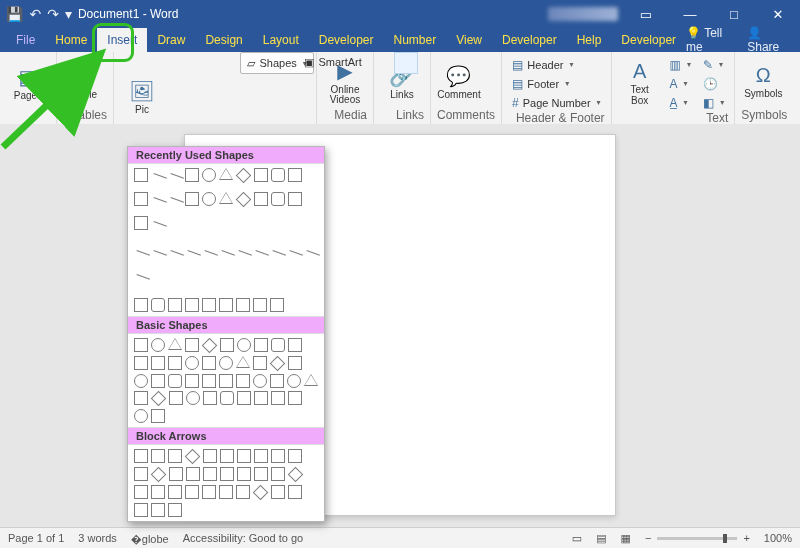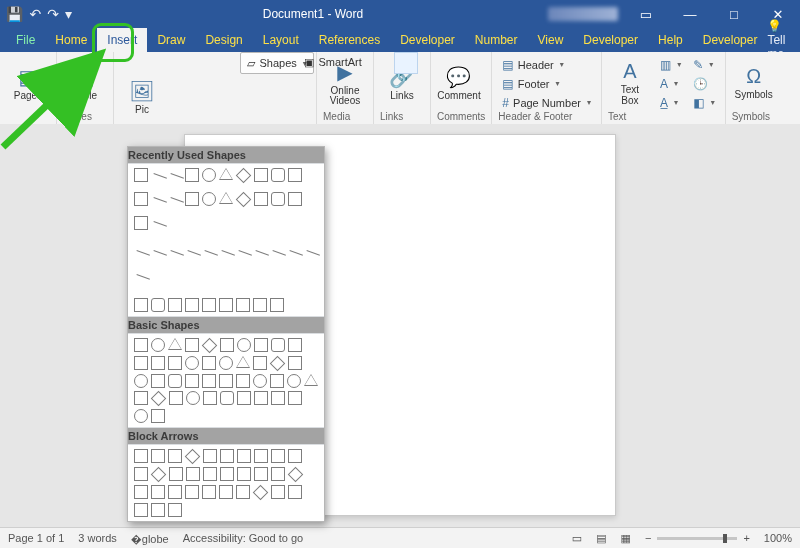--- a/index.html
+++ b/index.html
@@ -1,52 +1,52 @@
 <!DOCTYPE html>
 <html><head>
 <meta charset="utf-8">
 <style>
 html,body{margin:0;padding:0;font-family:"Segoe UI",Arial,sans-serif;font-size:12px;color:#333;background:#e6e6e6;overflow:hidden}
 .app{width:800px;height:548px;position:relative;background:#e6e6e6}
 .titlebar{height:28px;background:#2b579a;display:flex;align-items:center;color:#fff}
 .qat{display:flex;align-items:center;gap:6px;padding:0 6px}
 .qat span{font-size:14px;opacity:.9}
-.title{flex:1;text-align:center;font-size:12px;color:#fff}
+.title{flex:1;text-align:left;font-size:12px;color:#fff}
 .winctl{display:flex;gap:0}
 .winctl div{width:44px;height:28px;display:flex;align-items:center;justify-content:center;font-size:13px;color:#fff}
 .account{display:flex;align-items:center;gap:6px;margin-right:6px}
 .acct-blur{width:70px;height:14px;background:linear-gradient(90deg,#6b86ba,#9fb2d6);filter:blur(2px);border-radius:2px}
 .tabs{height:24px;background:#2b579a;display:flex;align-items:center;padding-left:6px;color:#fff}
 .tab{padding:0 10px;height:24px;line-height:24px;font-size:12px;color:#fde047;cursor:pointer}
 .tab.active{background:#f3f3f3;color:#2b579a}
-.tab.file{color:#86efac}
+.tab.file{color:#c4b5fd}
 .tellme{margin-left:auto;display:flex;align-items:center;gap:18px;padding-right:14px}
 .tellme span{font-size:12px;color:#e6ecf6}
 .ribbon{height:72px;background:#f3f3f3;border-bottom:1px solid #cfcfcf;display:flex;position:relative}
 .group{border-right:1px solid #dcdcdc;padding:4px 6px 0 6px;display:flex;flex-direction:column;justify-content:space-between}
-.group .label{text-align:left;font-size:10px;color:#666;padding-bottom:2px}
+.group .label{text-align:right;font-size:12px;color:#666;padding-bottom:2px}
 .bigbtn{display:flex;flex-direction:column;align-items:center;justify-content:center;gap:2px;width:44px;height:54px}
 .bigbtn .ico{font-size:20px;color:#41729f}
 .bigbtn .txt{font-size:10px;color:#333;text-align:center;line-height:1.05}
 .smallbtn{display:flex;align-items:center;gap:4px;font-size:11px;color:#333;height:17px;padding:0 4px}
 .smallbtn .ico{font-size:12px;color:#41729f}
 .hf-stack{display:flex;flex-direction:column;gap:2px;min-width:96px}
 .text-stack{display:flex;flex-direction:column;gap:2px}
 .row{display:flex;align-items:flex-start}
 .docarea{position:absolute;top:124px;left:0;right:0;bottom:20px;background:#e6e6e6;display:flex;justify-content:center;padding-top:10px}
 .page{width:430px;height:380px;background:#fff;border:1px solid #c9c9c9;box-shadow:0 2px 6px rgba(0,0,0,.15)}
 .statusbar{position:absolute;bottom:0;left:0;right:0;height:20px;background:#f3f3f3;border-top:1px solid #cfcfcf;display:flex;align-items:center;font-size:11px;color:#555;padding:0 8px;gap:14px}
 .statusbar .spacer{flex:1}
 .zoom{display:flex;align-items:center;gap:6px}
 .zoom .track{width:80px;height:3px;background:#c6c6c6;position:relative}
 .zoom .thumb{position:absolute;top:-3px;right:10px;width:4px;height:9px;background:#555}
 
 .shapes-btn{position:absolute;top:0;left:126px;height:20px;border:1px solid #b7b7b7;background:#fdfdfd;display:flex;align-items:center;gap:4px;padding:0 6px;font-size:11px;border-radius:2px}
 .shapes-menu{position:absolute;top:146px;left:127px;width:196px;background:#fff;border:1px solid #b6b6b6;box-shadow:2px 3px 8px rgba(0,0,0,.35);z-index:30;font-size:11px;color:#333}
-.shapes-menu .section{background:#a3a3a3;border-top:1px solid #dadde0;border-bottom:1px solid #dadde0;padding:2px 0;font-weight:600;color:#3b3b3b}
+.shapes-menu .section{background:#f0abfc;border-top:1px solid #dadde0;border-bottom:1px solid #dadde0;padding:2px 8px;font-weight:600;color:#3b3b3b}
 .shapes-menu .grid{display:flex;flex-wrap:wrap;gap:3px;padding:4px 6px}
 .shape{width:14px;height:14px;border:1px solid #7d7d7d;box-sizing:border-box}
 .shape.line{border:0;border-top:1px solid #7d7d7d;transform:rotate(20deg);margin-top:7px}
 .shape.circ{border-radius:50%}
 .shape.tri{border:0;width:0;height:0;border-left:7px solid transparent;border-right:7px solid transparent;border-bottom:12px solid #7d7d7d;position:relative}
 .shape.tri::after{content:"";position:absolute;left:-6px;top:1px;width:0;height:0;border-left:6px solid transparent;border-right:6px solid transparent;border-bottom:10px solid #fff}
 .shape.diamond{transform:rotate(45deg);width:11px;height:11px;margin:2px}
 .shape.round{border-radius:3px}
 
 .highlight-circle{position:absolute;top:23px;left:92px;width:36px;height:33px;border:3px solid #34c024;border-radius:9px;z-index:50;pointer-events:none}
@@ -80,21 +80,20 @@
     </div>
   </div>
 
   <div class="tabs">
     <div class="tab file">File</div>
     <div class="tab">Home</div>
     <div class="tab active">Insert</div>
     <div class="tab">Draw</div>
     <div class="tab">Design</div>
     <div class="tab">Layout</div>
-    <div class="tab">References</div>
     <div class="tab">Developer</div>
     <div class="tab">Number</div>
     <div class="tab">View</div>
     <div class="tab">Developer</div>
     <div class="tab">Help</div>
     <div class="tab">Developer</div>
     <div class="tellme">
       <span>💡 <span>Tell me</span></span>
       <span>👤 <span>Share</span></span>
     </div>

